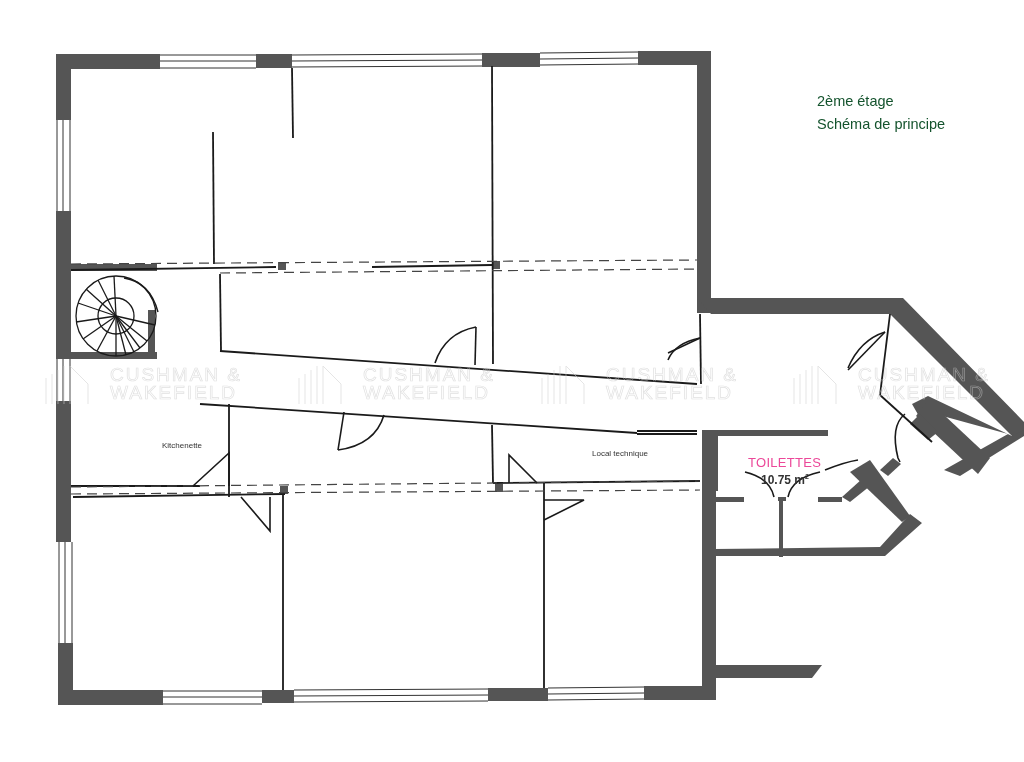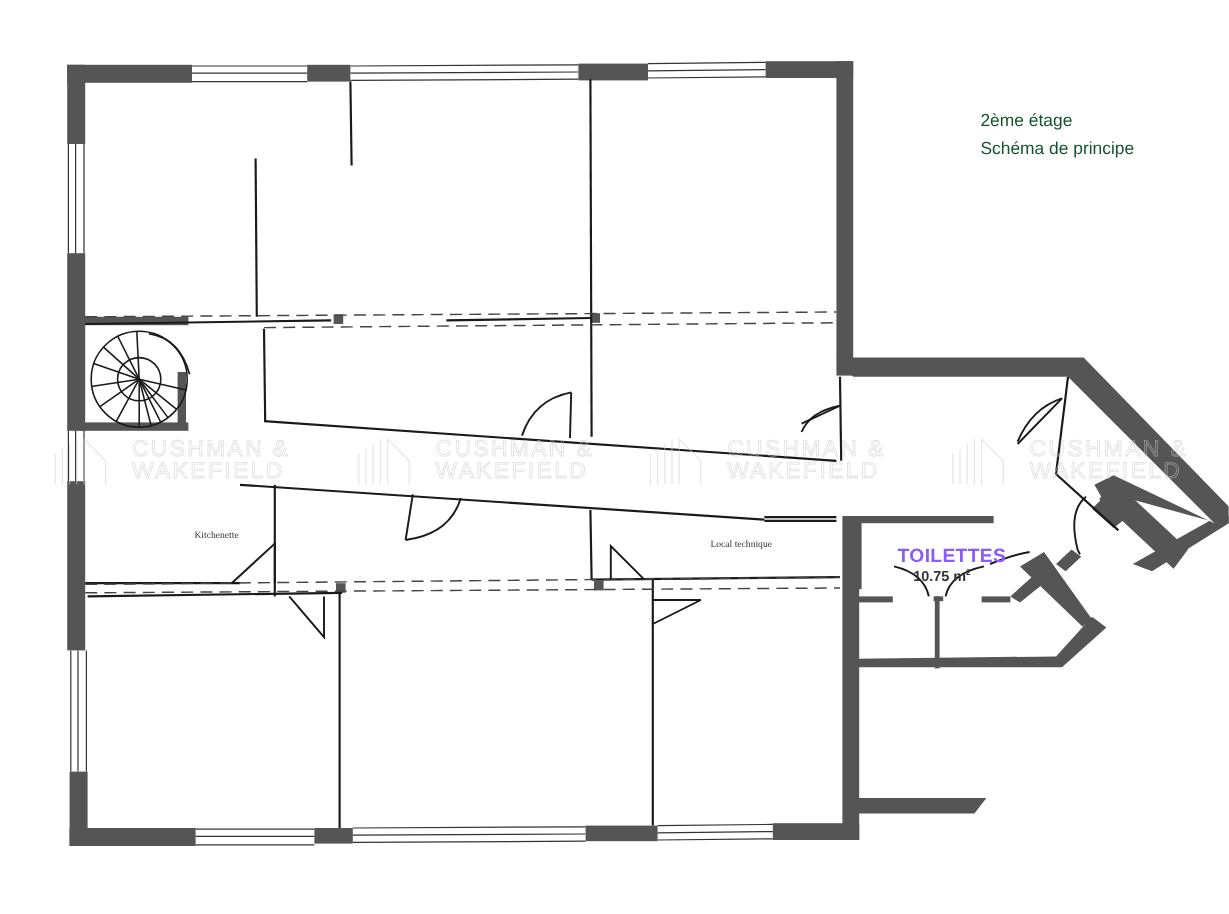--- a/index.html
+++ b/index.html
@@ -1,21 +1,21 @@
 <!DOCTYPE html>
 <html><head>
   <meta charset="utf-8">
   <style>
     html, body { margin: 0; padding: 0; background: #ffffff; }
     body { width: 1024px; height: 762px; position: relative; overflow: hidden; font-family: "DejaVu Sans", sans-serif; }
     #plan { position: absolute; left: 0; top: 0; width: 1024px; height: 762px; }
     .title-block { position: absolute; left: 817px; top: 90px; font-family: "Liberation Sans", sans-serif; font-size: 14.5px; line-height: 23px; color: #14532d; }
     .title-block div { white-space: nowrap; }
-    .room-label { position: absolute; font-family: Liberation Serif, serif; font-size: 8px; color: #333; white-space: nowrap; padding-left: 48px; }
-    .toilettes { position: absolute; left: 748px; top: 455px; font-family: "Liberation Sans", sans-serif; font-weight: bold; font-size: 16px; color: #8b5cf6; letter-spacing: 0.3px; white-space: nowrap; }
+    .room-label { position: absolute; font-family: Liberation Sans, sans-serif; font-size: 8px; color: #333; white-space: nowrap; padding-left: 48px; }
+    .toilettes { position: absolute; left: 748px; top: 455px; font-family: "Liberation Sans", sans-serif; font-weight: normal; font-size: 13px; color: #ec4899; letter-spacing: 0.3px; white-space: nowrap; }
     .toilettes-area { position: absolute; left: 761px; top: 473px; font-family: "Liberation Sans", sans-serif; font-weight: bold; font-size: 12px; color: #333; white-space: nowrap; }
     .toilettes-area sup { font-size: 7px; }
     .watermark { position: absolute; display: flex; align-items: center; gap: 6px; opacity: 0.55; pointer-events: none; justify-content: flex-end; }
     .wm-text { font-family: "Liberation Sans", sans-serif; font-size: 19px; line-height: 18px; letter-spacing: 2px; color: transparent; -webkit-text-stroke: 0.7px #c8c8c8; white-space: nowrap; }
   </style>
 </head>
 <body>
 
 <svg id="plan" viewBox="0 0 1024 762" xmlns="http://www.w3.org/2000/svg">
 

